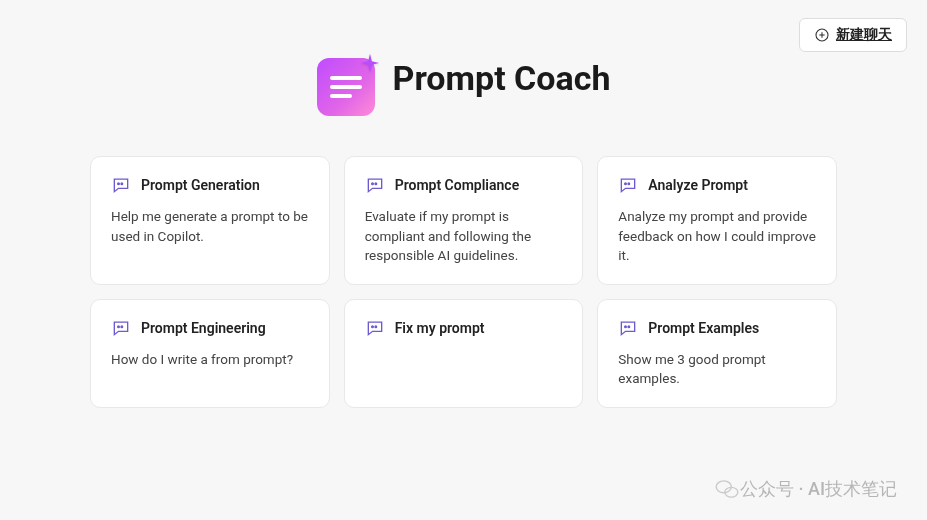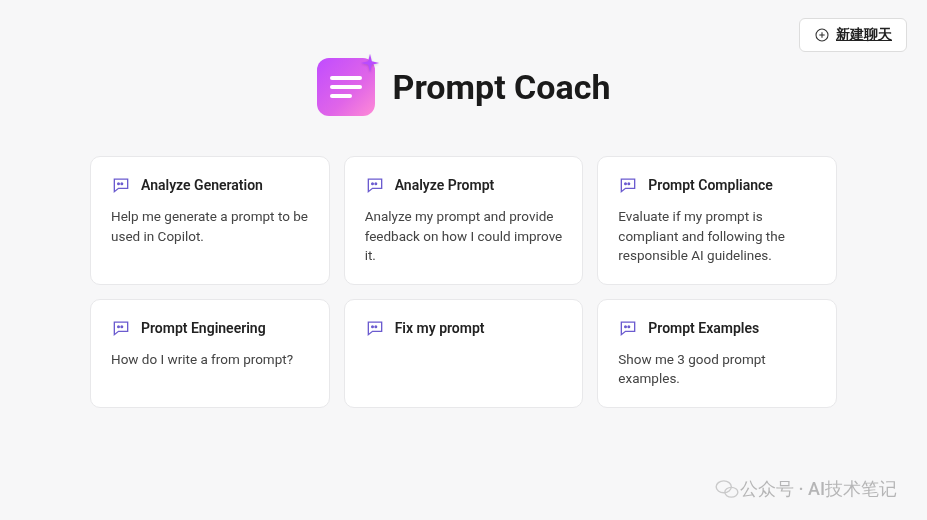--- a/index.html
+++ b/index.html
@@ -56,21 +56,21 @@
       cursor: pointer;
       color: #222;
       text-decoration: underline;
     }
     .plus-icon {
       width: 16px; height: 16px;
       stroke: #333; stroke-width: 1.6; fill: none;
     }
     .hero {
       display: flex;
-      align-items: center;
+      align-items: flex-start;
       justify-content: center;
       gap: 18px;
       margin: 28px 0 40px;
     }
     .logo {
       width: 58px; height: 58px;
       border-radius: 12px;
       background: linear-gradient(135deg, #c04cff 0%, #e065e8 60%, #ff8bd6 100%);
       display: flex;
       align-items: center;
@@ -182,45 +182,45 @@
 </div>
 
 <div class="grid">
   <div class="card">
     <div class="card-header">
       <svg class="card-icon" viewBox="0 0 24 24">
           <path d="M4 5h16v11H9l-5 4V5z"></path>
           <circle cx="9" cy="10.5" r="1" fill="#6b5bcf"></circle>
           <circle cx="13" cy="10.5" r="1" fill="#6b5bcf"></circle>
         </svg>
-      <span class="card-title">Analyze Generation</span>
+      <span class="card-title">Prompt Generation</span>
     </div>
     <p class="card-desc">Help me generate a prompt to be used in Copilot.</p>
   </div>
   <div class="card">
     <div class="card-header">
       <svg class="card-icon" viewBox="0 0 24 24">
           <path d="M4 5h16v11H9l-5 4V5z"></path>
           <circle cx="9" cy="10.5" r="1" fill="#6b5bcf"></circle>
           <circle cx="13" cy="10.5" r="1" fill="#6b5bcf"></circle>
         </svg>
+      <span class="card-title">Prompt Compliance</span>
+    </div>
+    <p class="card-desc">Evaluate if my prompt is compliant and following the responsible AI guidelines.</p>
+  </div>
+  <div class="card">
+    <div class="card-header">
+      <svg class="card-icon" viewBox="0 0 24 24">
+          <path d="M4 5h16v11H9l-5 4V5z"></path>
+          <circle cx="9" cy="10.5" r="1" fill="#6b5bcf"></circle>
+          <circle cx="13" cy="10.5" r="1" fill="#6b5bcf"></circle>
+        </svg>
       <span class="card-title">Analyze Prompt</span>
     </div>
     <p class="card-desc">Analyze my prompt and provide feedback on how I could improve it.</p>
-  </div>
-  <div class="card">
-    <div class="card-header">
-      <svg class="card-icon" viewBox="0 0 24 24">
-          <path d="M4 5h16v11H9l-5 4V5z"></path>
-          <circle cx="9" cy="10.5" r="1" fill="#6b5bcf"></circle>
-          <circle cx="13" cy="10.5" r="1" fill="#6b5bcf"></circle>
-        </svg>
-      <span class="card-title">Prompt Compliance</span>
-    </div>
-    <p class="card-desc">Evaluate if my prompt is compliant and following the responsible AI guidelines.</p>
   </div>
   <div class="card">
     <div class="card-header">
       <svg class="card-icon" viewBox="0 0 24 24">
           <path d="M4 5h16v11H9l-5 4V5z"></path>
           <circle cx="9" cy="10.5" r="1" fill="#6b5bcf"></circle>
           <circle cx="13" cy="10.5" r="1" fill="#6b5bcf"></circle>
         </svg>
       <span class="card-title">Prompt Engineering</span>
     </div>

